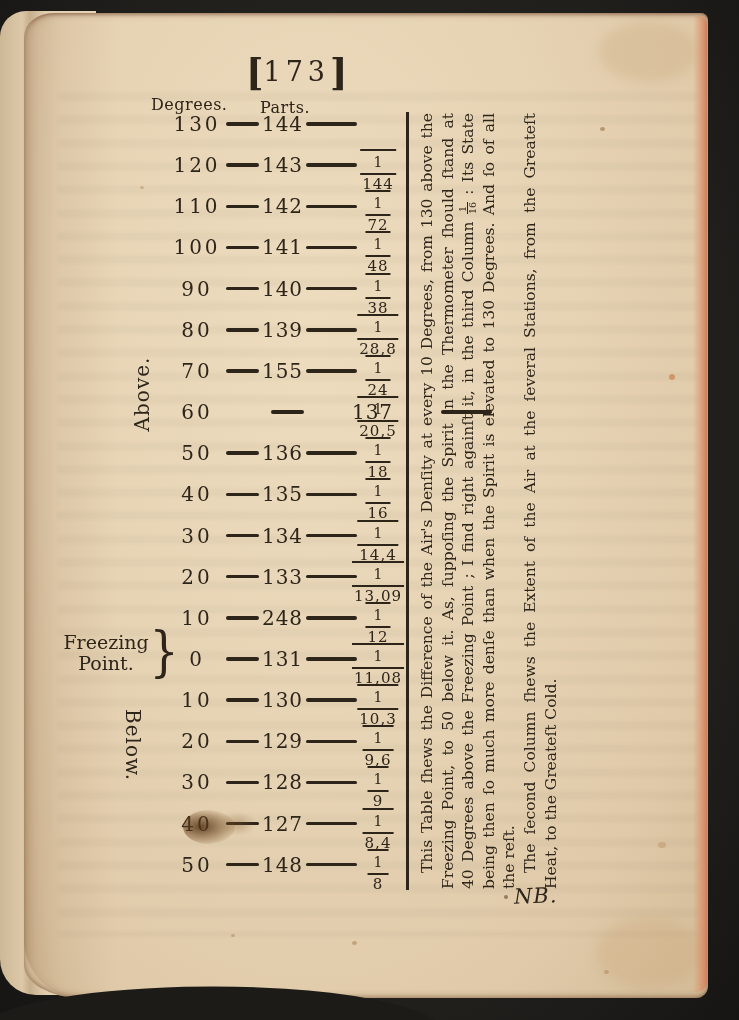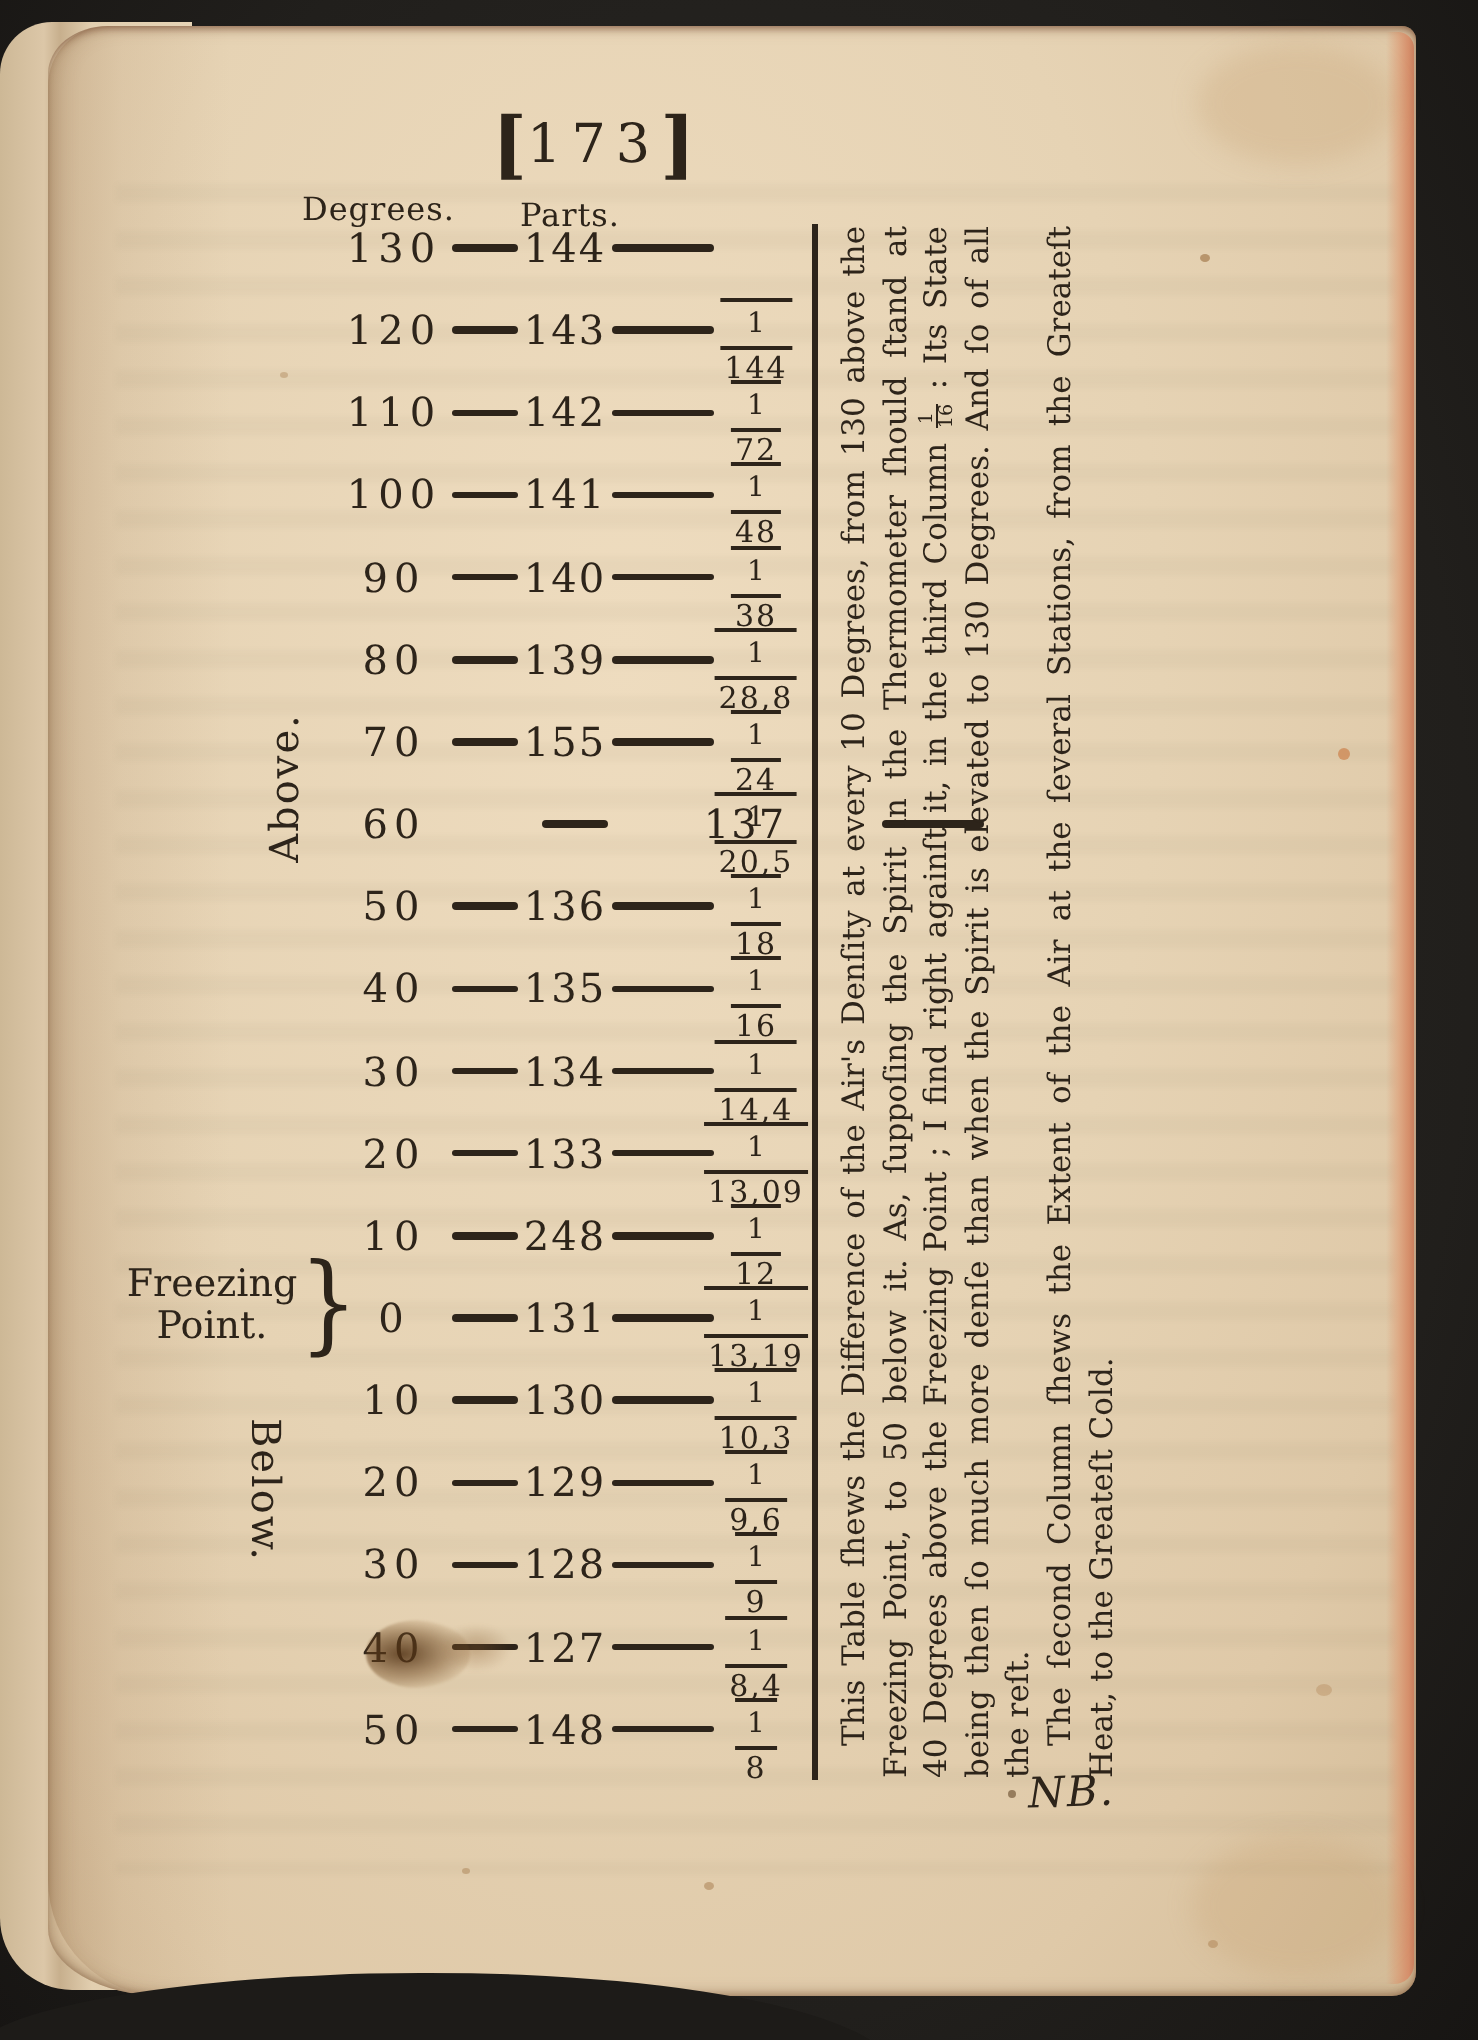--- a/index.html
+++ b/index.html
@@ -217,21 +217,21 @@
         <span class="fr-den">12</span>
       </div>
       <div class="row" style="top: 643.95px;">
         <span class="c-deg">0</span>
         <div class="dash d1"></div>
         <span class="c-parts">131</span>
         <div class="dash d2"></div>
       </div>
       <div class="frac" style="top: 642.95px;">
         <span class="fr-num">1</span>
-        <span class="fr-den">13,19</span>
+        <span class="fr-den">11,08</span>
       </div>
       <div class="row" style="top: 685.1px;">
         <span class="c-deg">10</span>
         <div class="dash d1"></div>
         <span class="c-parts">130</span>
         <div class="dash d2"></div>
       </div>
       <div class="frac" style="top: 684.1px;">
         <span class="fr-num">1</span>
         <span class="fr-den">10,3</span>

